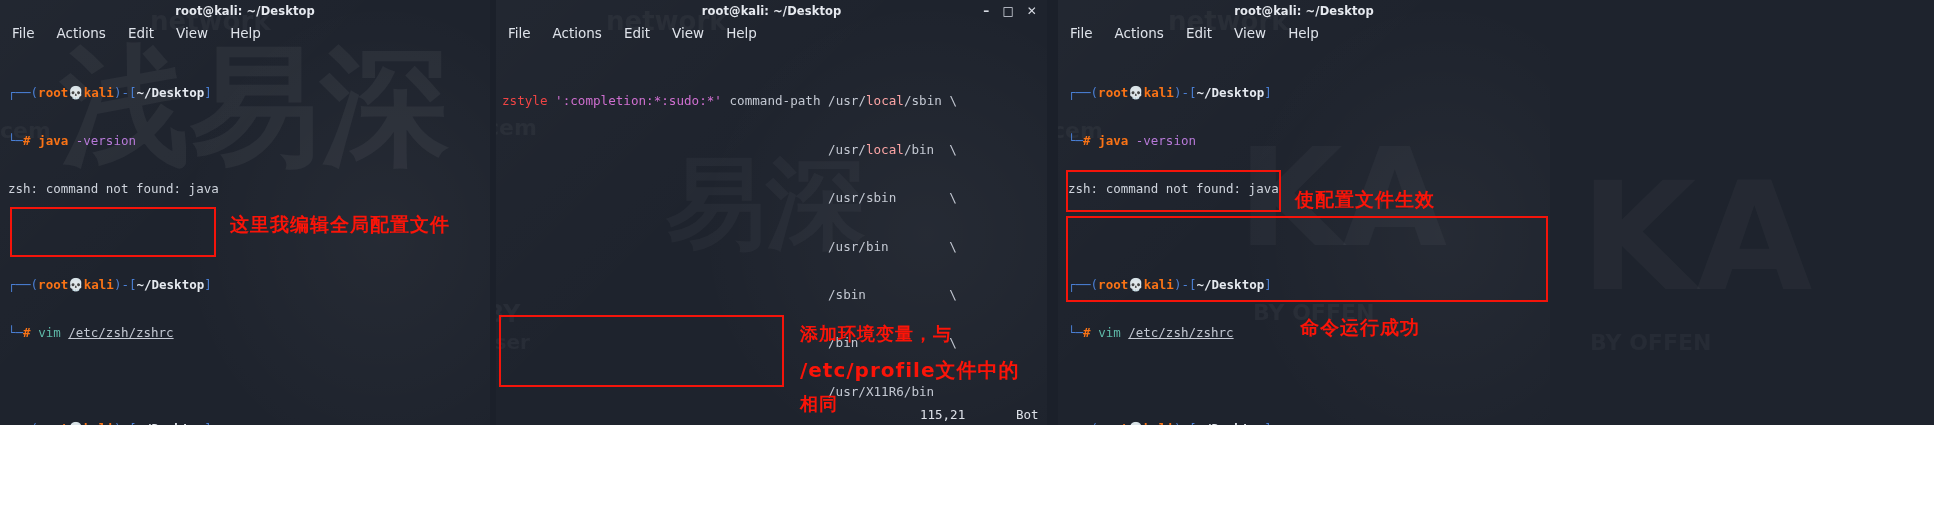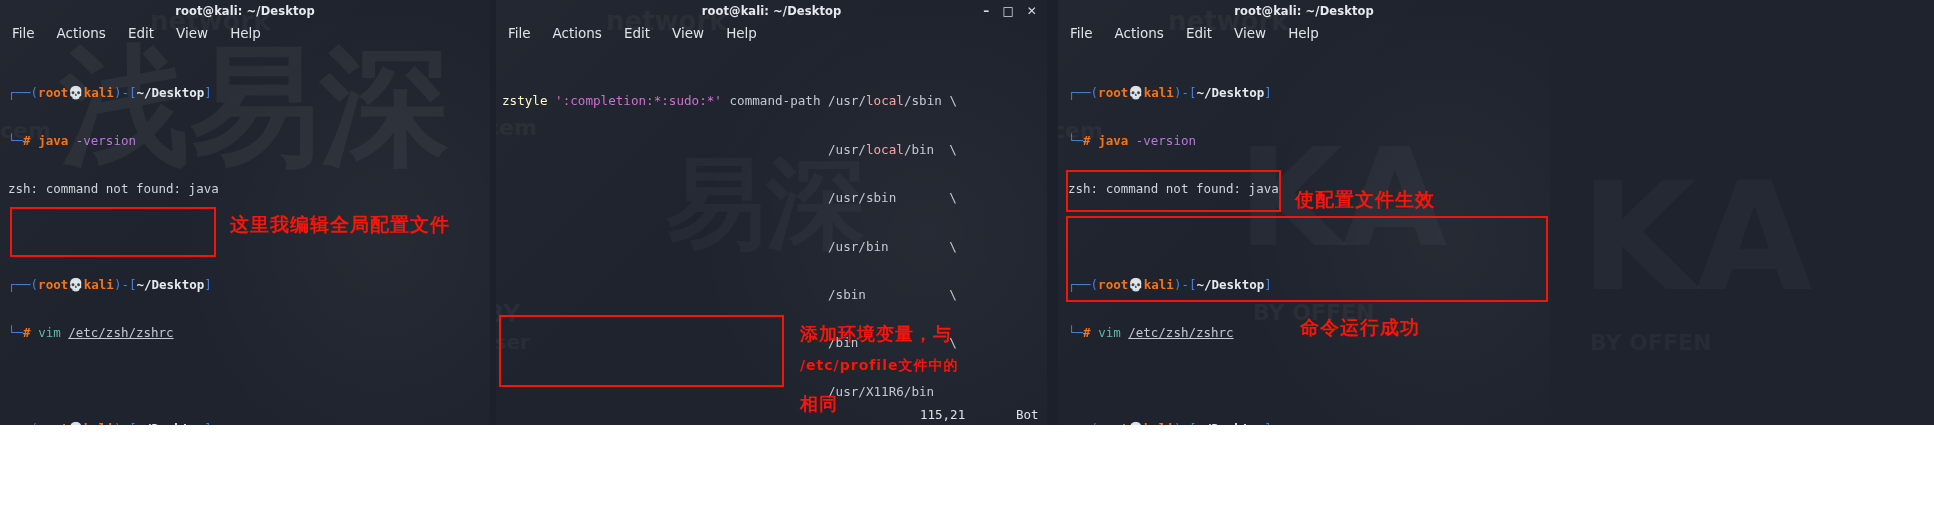--- a/index.html
+++ b/index.html
@@ -75,21 +75,21 @@
   .blank { height:16px; }
 
   
   .c-blue   { color:#4a7fd4; }
   .c-redb   { color:#f97316; font-weight:bold; }
   .c-skull  { color:#e9edf2; }
   .c-white  { color:#e6eaf0; font-weight:bold; }
   .c-grey   { color:#c3c8d2; }
   .c-green  { color:#fca5a5; }
   .c-purple { color:#b779d8; }
-  .c-orange { color:#fef9c3; }
+  .c-orange { color:#ef4444; }
   .c-magenta{ color:#cf6fd0; }
   .c-teal   { color:#5fb9a8; }
   .u { text-decoration: underline; }
 
   
   .redbox {
     position:absolute;
     border:2px solid #f5140a;
     z-index:5;
     pointer-events:none;
@@ -232,21 +232,21 @@
       
     </div>
 
     <div class="redbox" style="left:3px; top:315px; width:285px; height:72px;"></div>
 
     <span class="vim-status" style="left:424px; top:407px;">115,21</span>
     <span class="vim-status" style="left:508px; top:407px;margin-left:12px;">Bot</span>
   </div>
 
   <div class="anno" style="left:800px; top:322px; font-size:18px;">添加环境变量，与</div>
-  <div class="anno" style="left:800px; top:357px; font-size:14px;">/etc/profile文件中的</div>
+  <div class="anno" style="left:800px; top:357px; font-size:20px;">/etc/profile文件中的</div>
   <div class="anno" style="left:800px; top:392px; font-size:18px;">相同</div>
 
   <div class="term" id="term-right">
     <div class="wm-bg" style="left:110px; top:6px; font-size:26px;">network</div>
     <div class="wm-bg" style="left:-6px; top:118px; font-size:22px;">cem</div>
     <div class="wm-bg" style="left:180px; top:120px; font-size:135px; color:rgba(255,255,255,0.035);">KA</div>
     <div class="wm-bg" style="left:195px; top:300px; font-size:22px;">BY OFFEN</div>
 
     <div class="titlebar">
       <span>root@kali: ~/Desktop</span>

